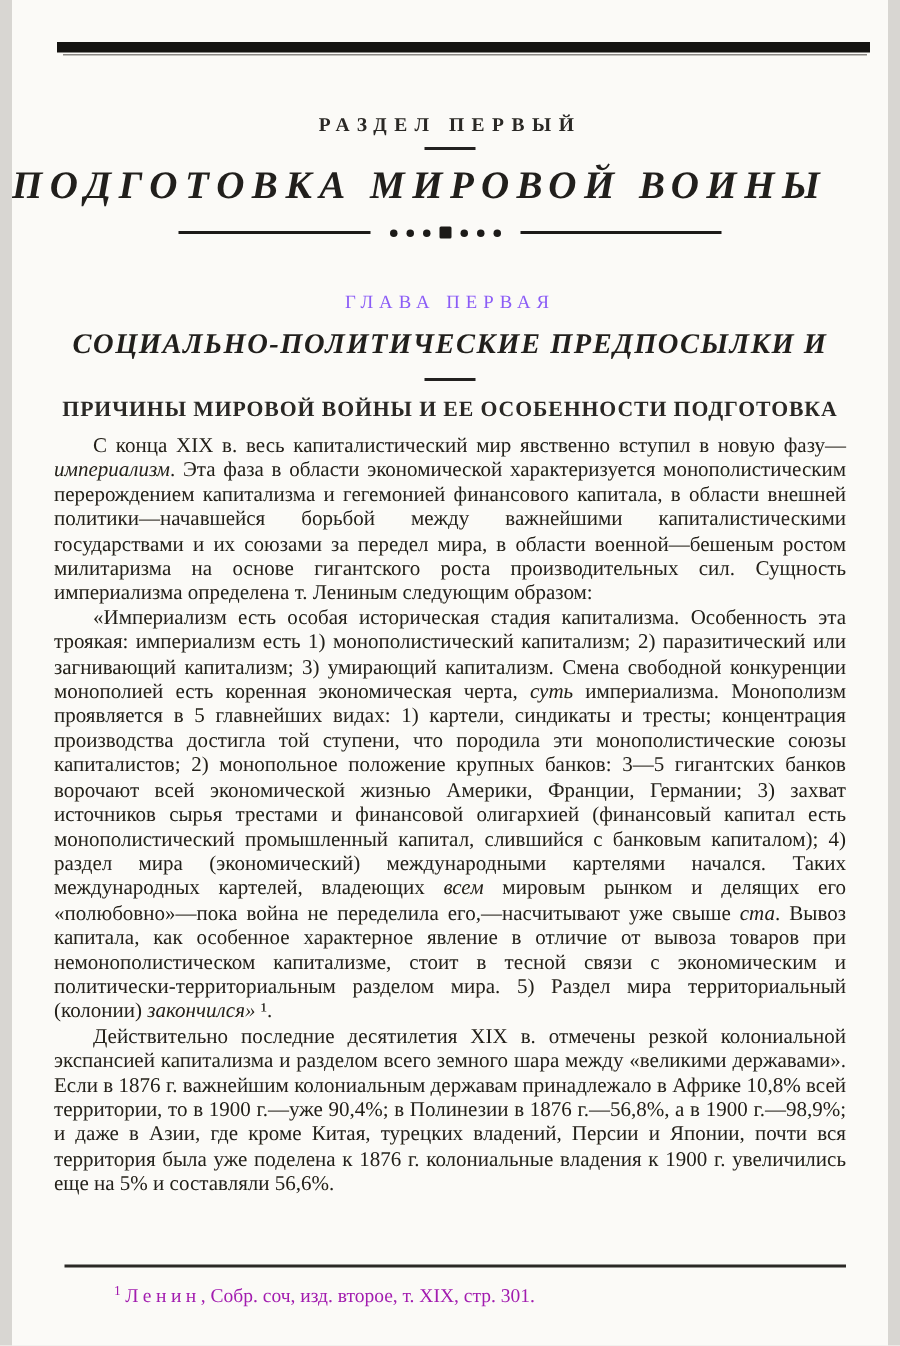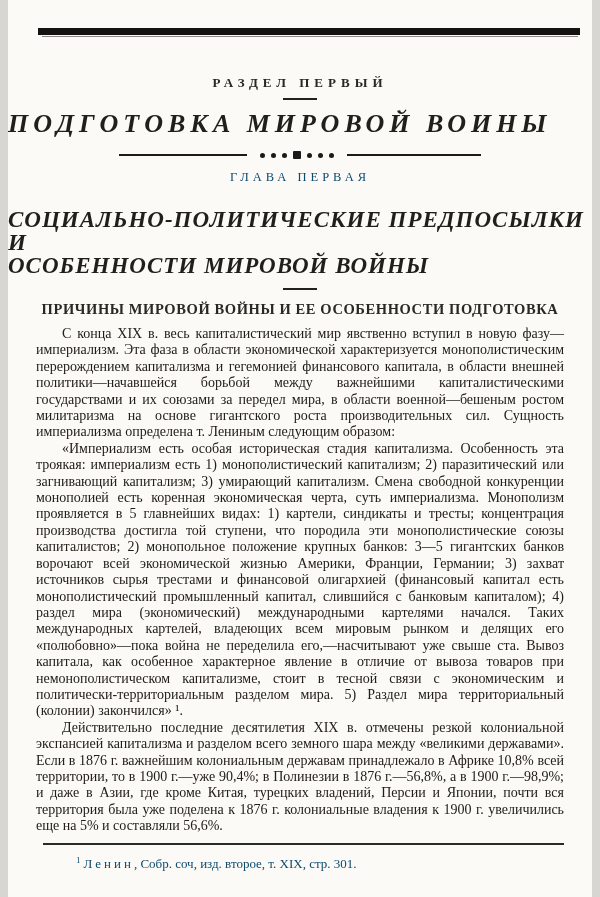--- a/index.html
+++ b/index.html
@@ -79,31 +79,31 @@
     width: 5px; height: 5px;
     border-radius: 50%;
     background: #1c1a18;
     margin: 0 3px;
   }
   .orn-dot.big {
     width: 8px; height: 8px;
     border-radius: 1px;
   }
   .chapter-label {
-    margin-top: 12px;
+    margin-top: 36px;
     text-align: center;
     font-size: 12.5px;
     line-height: 13px;
     letter-spacing: 4px;
-    color: #0c4a6e;
+    color: #8b5cf6;
   }
   .chapter-title {
-    margin-top: 24px;
-    text-align: left;
-    font-size: 23px;
+    margin-top: 10px;
+    text-align: center;
+    font-size: 19px;
     line-height: 23px;
     font-weight: bold;
     font-style: italic;
     letter-spacing: 1px;
   }
   .subheading {
     margin-top: 11px;
     padding-top: 11px; 
     text-align: center;
     font-size: 14.5px;
@@ -117,38 +117,38 @@
     padding: 0 28px;
     font-size: 14px;
     line-height: 16.4px;
     text-align: justify;
     color: #232019;
   }
   .body-text p {
     margin: 0;
     text-indent: 26px;
   }
-  .it { }
+  .it { font-style: italic; }
 
   .footnote-rule {
     position: absolute;
     left: 35px;
     right: 28px;
     top: 843px;
     height: 2px;
     background: #2b2926;
   }
   .footnote {
     position: absolute;
     top: 853px;
     left: 28px;
     right: 28px;
     font-size: 13px;
     line-height: 15px;
-    color: #0c4a6e;
+    color: #a21caf;
     text-indent: 40px;
   }
   .footnote sup {
     font-size: 9px;
     margin-right: 3px;
   }
   .spaced-name { letter-spacing: 3px; }
 </style>
 </head>
 <body>
@@ -176,21 +176,20 @@
         <span class="orn-dot"></span>
         <span class="orn-dot"></span>
       </span>
       <span class="orn-line right"></span>
     </div>
 
     <div class="chapter-label">ГЛАВА ПЕРВАЯ</div>
 
     <div class="chapter-title">
       <div>СОЦИАЛЬНО-ПОЛИТИЧЕСКИЕ ПРЕДПОСЫЛКИ И</div>
-      <div>ОСОБЕННОСТИ МИРОВОЙ ВОЙНЫ</div>
     </div>
 
     <div class="short-dash" style="margin-top:11px;"></div>
 
     <div class="subheading" style="padding-top:0; margin-top:11px;">ПРИЧИНЫ МИРОВОЙ ВОЙНЫ И ЕЕ ОСОБЕННОСТИ ПОДГОТОВКА</div>
 
     <div class="body-text">
         <p><span>С конца XIX в. весь капиталистический мир явственно вступил в новую фазу—</span><span class="it">империализм</span><span>. Эта фаза в области экономической характеризуется монополистическим перерождением капитализма и гегемонией финансового капитала, в области внешней политики—начавшейся борьбой между важнейшими капиталистическими государствами и их союзами за передел мира, в области военной—бешеным ростом милитаризма на основе гигантского роста производительных сил. Сущность империализма определена т. Лениным следующим образом:</span></p>
         <p><span>«Империализм есть особая историческая стадия капитализма. Особенность эта троякая: империализм есть 1) монополистический капитализм; 2) паразитический или загнивающий капитализм; 3) умирающий капитализм. Смена свободной конкуренции монополией есть коренная экономическая черта, </span><span class="it">суть</span><span> империализма. Монополизм проявляется в 5 главнейших видах: 1) картели, синдикаты и тресты; концентрация производства достигла той ступени, что породила эти монополистические союзы капиталистов; 2) монопольное положение крупных банков: 3—5 гигантских банков ворочают всей экономической жизнью Америки, Франции, Германии; 3) захват источников сырья трестами и финансовой олигархией (финансовый капитал есть монополистический промышленный капитал, слившийся с банковым капиталом); 4) раздел мира (экономический) международными картелями начался. Таких международных картелей, владеющих </span><span class="it">всем</span><span> мировым рынком и делящих его «полюбовно»—пока война не переделила его,—насчитывают уже свыше </span><span class="it">ста</span><span>. Вывоз капитала, как особенное характерное явление в отличие от вывоза товаров при немонополистическом капитализме, стоит в тесной связи с экономическим и политически-территориальным разделом мира. 5) Раздел мира территориальный (колонии) </span><span class="it">закончился»</span><span> ¹.</span></p>
         <p><span>Действительно последние десятилетия XIX в. отмечены резкой колониальной экспансией капитализма и разделом всего земного шара между «великими державами». Если в 1876 г. важнейшим колониальным державам принадлежало в Африке 10,8% всей территории, то в 1900 г.—уже 90,4%; в Полинезии в 1876 г.—56,8%, а в 1900 г.—98,9%; и даже в Азии, где кроме Китая, турецких владений, Персии и Японии, почти вся территория была уже поделена к 1876 г. колониальные владения к 1900 г. увеличились еще на 5% и составляли 56,6%.</span></p>

